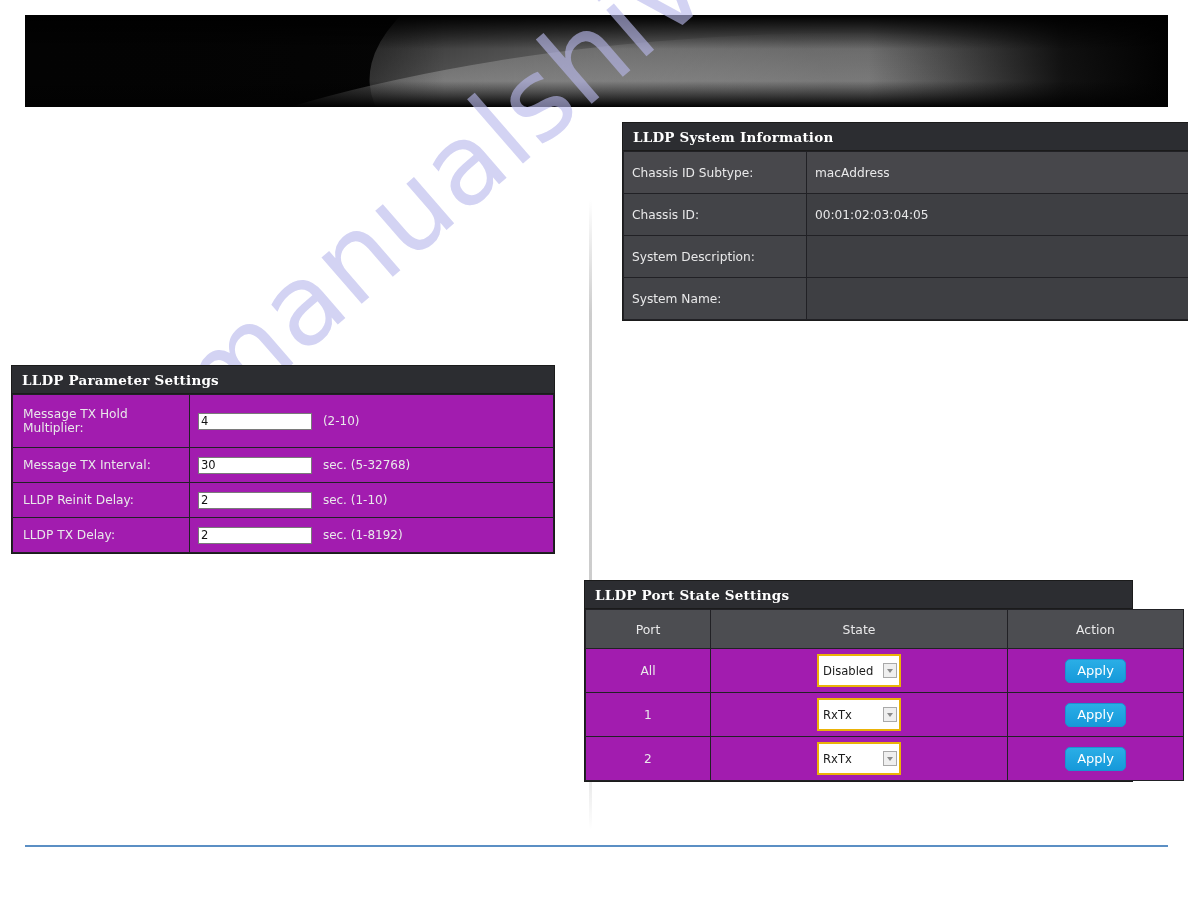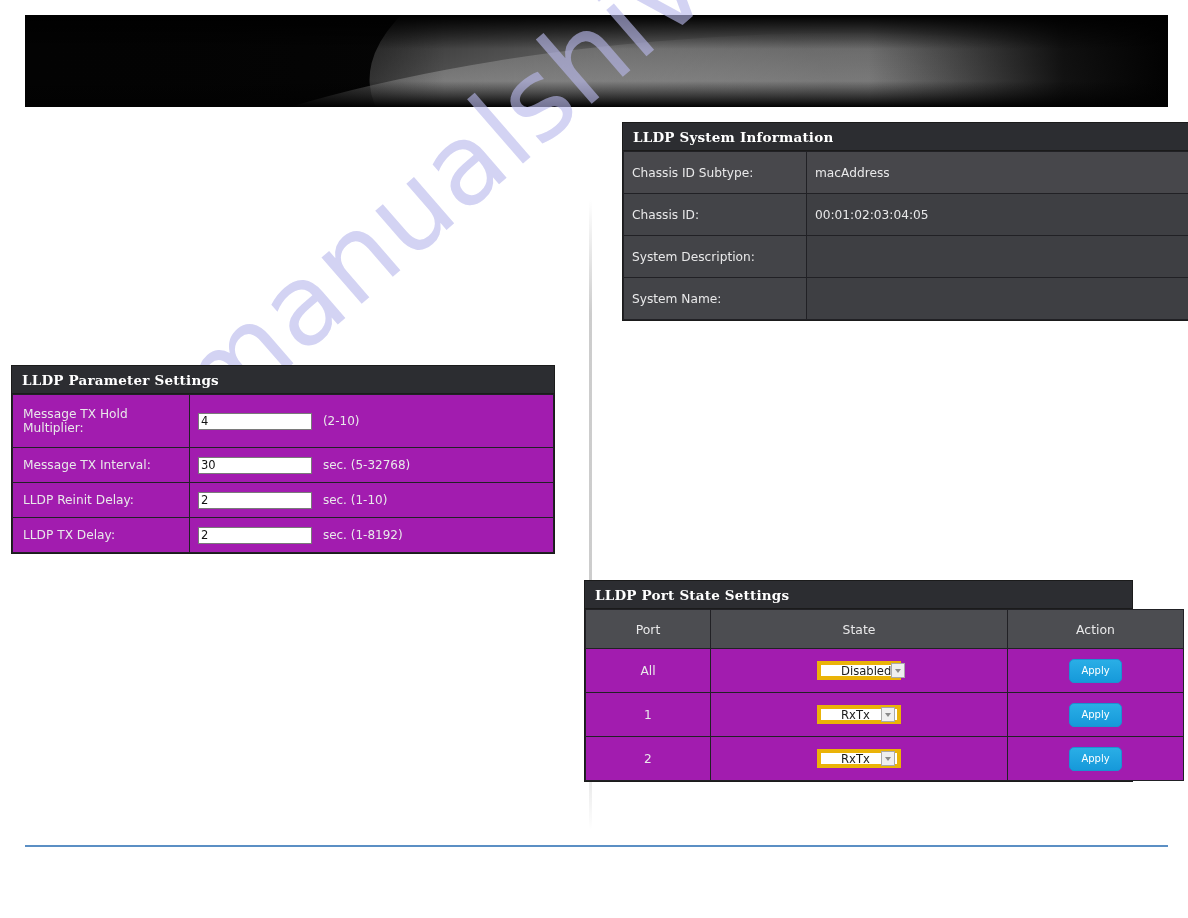--- a/index.html
+++ b/index.html
@@ -184,25 +184,25 @@
   #portstate td { text-align: center; height: 37px; padding: 3px; }
   #portstate .c-port { width: 108px; }
   #portstate .c-state { width: 280px; }
   #portstate .c-action { width: 159px; }
 
   .sel {
     display: inline-flex;
     align-items: center;
     justify-content: space-between;
     background: #ffffff;
-    border: 4px solid #eab308;
-    height: 19px;
+    border: 2px solid #eab308;
+    height: 33px;
     width: 84px;
     box-sizing: border-box;
-    padding: 0 2px 0 20px;
+    padding: 0 2px 0 4px;
     font-size: 11.6px;
     color: #1b1b1b;
     vertical-align: middle;
     text-align: left;
   }
   .sel .arrowbox {
     width: 14px;
     height: 15px;
     background: #efefef;
     border: 1px solid #a9a9a9;
@@ -219,21 +219,21 @@
     border-right: 3.5px solid transparent;
     border-top: 4px solid #8a8a8a;
   }
 
   .applybtn {
     display: inline-block;
     background: linear-gradient(to bottom, #2aaee6 0%, #1699da 100%);
     border: 1px solid #1a93d0;
     border-radius: 5px;
     color: #ffffff;
-    font-size: 10px;
+    font-size: 13px;
     font-family: "DejaVu Sans", "Liberation Sans", sans-serif;
     padding: 3px 11px 4px 11px;
     line-height: 15px;
     cursor: pointer;
   }
 
   
   .footer-rule {
     position: absolute;
     left: 25px;

